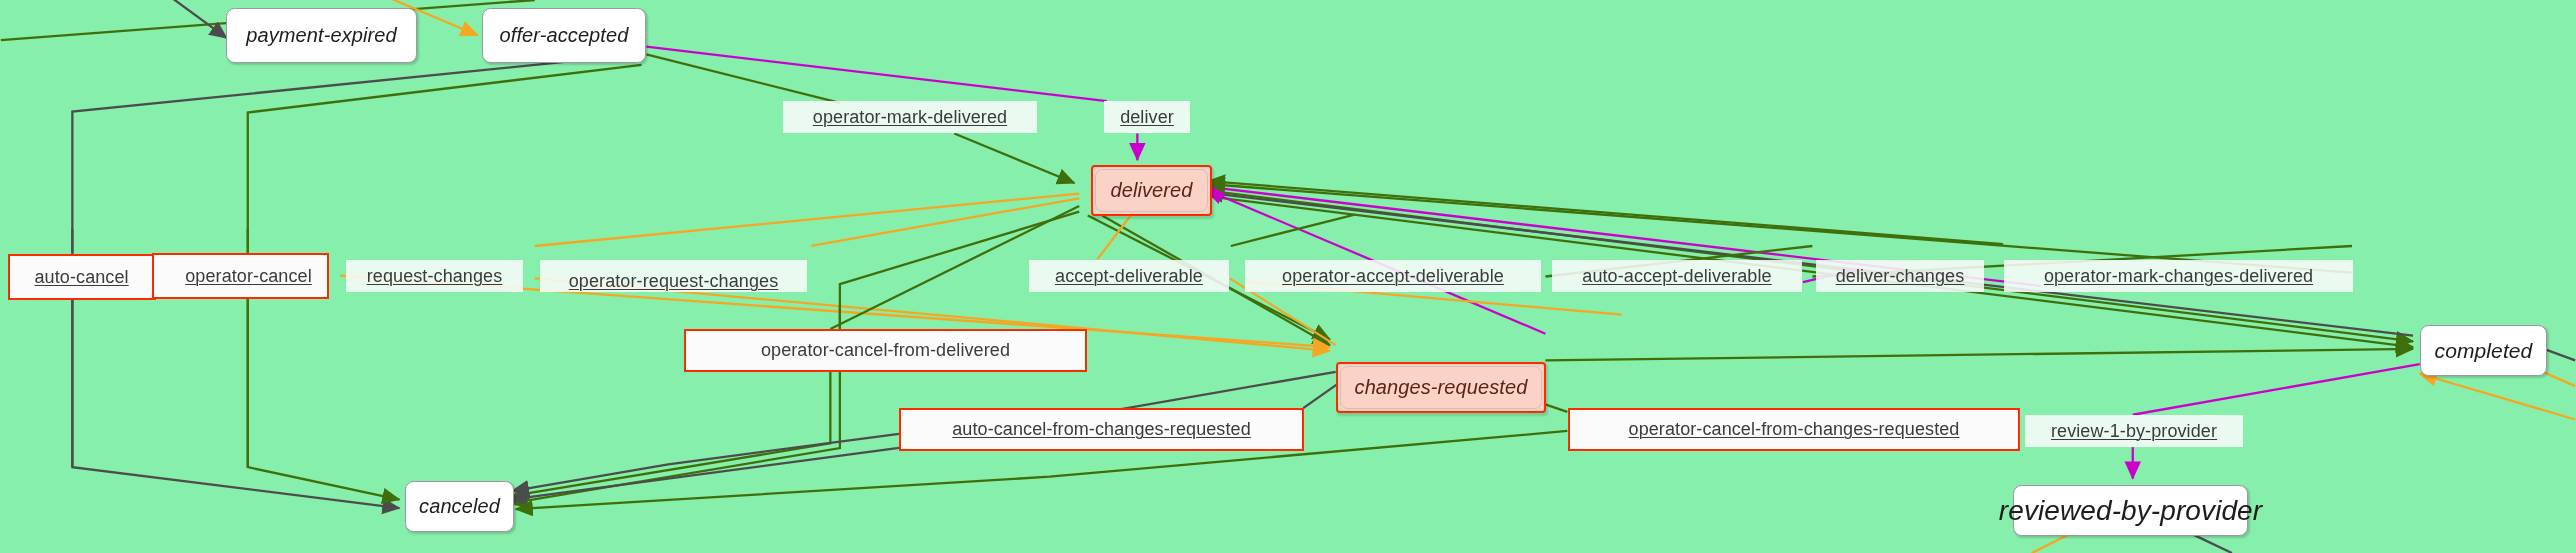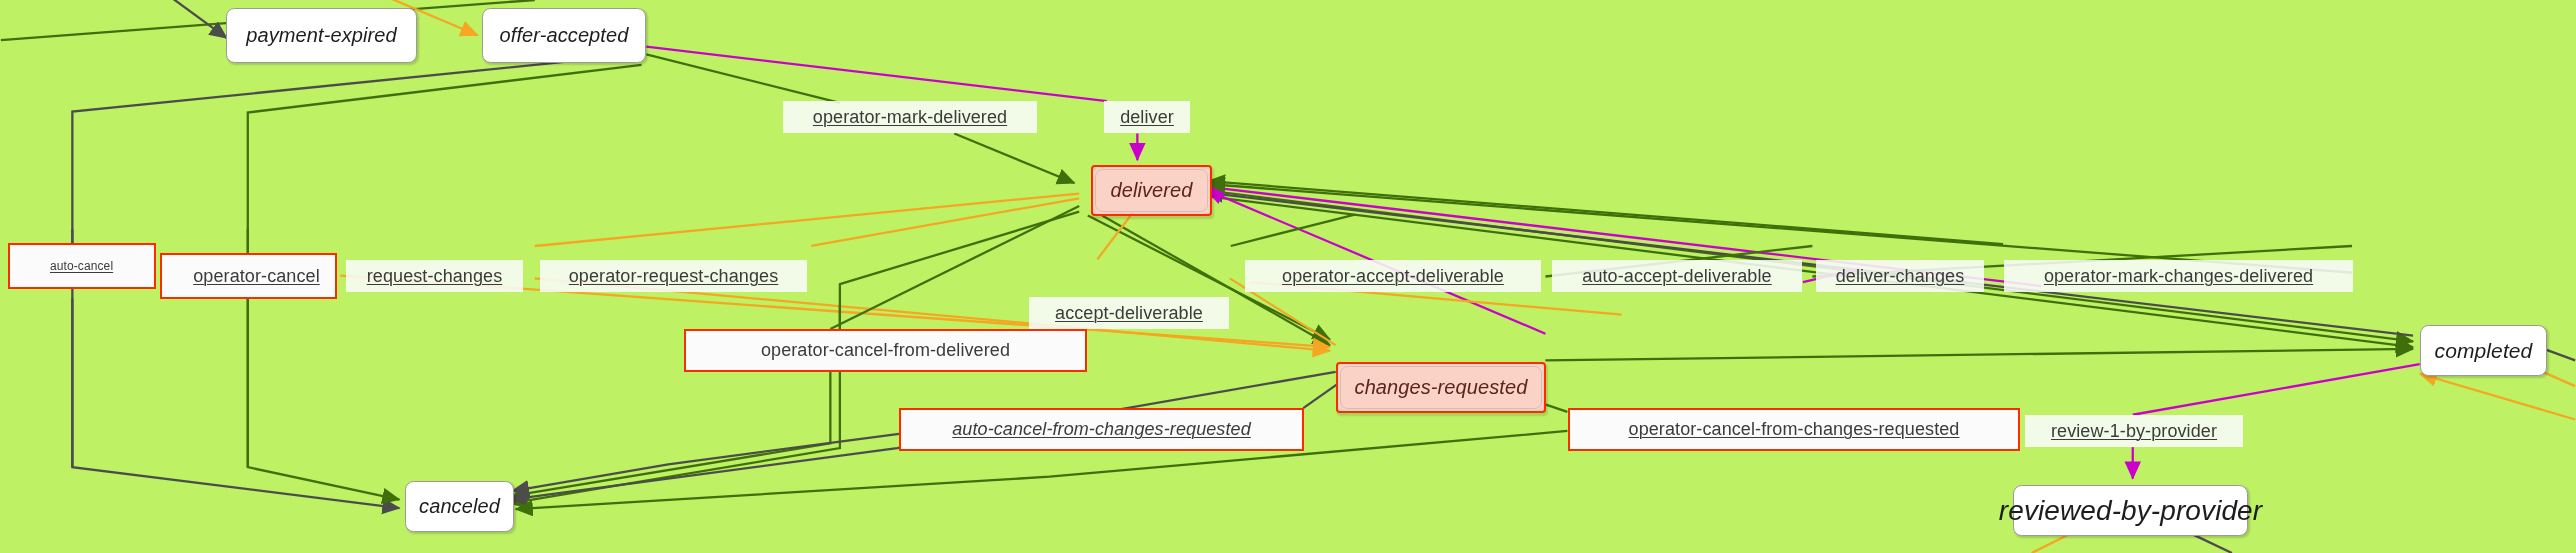--- a/index.html
+++ b/index.html
@@ -5,21 +5,21 @@
 <style>
   html, body {
     margin: 0;
     padding: 0;
     background: #fafbfc;
   }
   #canvas {
     position: relative;
     width: 2576px;
     height: 553px;
-    background: #bef264;
+    background: #86efac;
     overflow: hidden;
     font-family: "Liberation Sans", sans-serif;
   }
   #edges {
     position: absolute;
     left: 0;
     top: 0;
     width: 2576px;
     height: 553px;
     pointer-events: none;
@@ -204,51 +204,51 @@
       </div>
     </div>
 
   <div id="labels-layer">
       <div class="elabel" style="left: 783px; top: 101px; width: 254px; height: 32px; font-size: 18px; text-align: right;">
         <span class="u">operator-mark-delivered</span>
       </div>
       <div class="elabel" style="left: 1104px; top: 101px; width: 86px; height: 32px; font-size: 18px;">
         <span class="u">deliver</span>
       </div>
-      <div class="elabel boxed" style="left: 7.6px; top: 243px; width: 148px; height: 46px; font-size: 12px;">
+      <div class="elabel boxed" style="left: 7.6px; top: 254px; width: 148px; height: 46px; font-size: 18px;">
         <span class="u">auto-cancel</span>
       </div>
-      <div class="elabel boxed" style="left: 160px; top: 253px; width: 177px; height: 46px; font-size: 18px; padding-left: 16px;">
+      <div class="elabel boxed" style="left: 152px; top: 253px; width: 177px; height: 46px; font-size: 18px; padding-left: 16px;">
         <span class="u">operator-cancel</span>
       </div>
       <div class="elabel" style="left: 346px; top: 260px; width: 177px; height: 32px; font-size: 18px;">
         <span class="u">request-changes</span>
       </div>
-      <div class="elabel" style="left: 540px; top: 260px; width: 267px; height: 32px; font-size: 18px;">
+      <div class="elabel" style="left: 540px; top: 260px; width: 267px; height: 32px; font-size: 18px; align-items: flex-end;">
         <span class="u">operator-request-changes</span>
       </div>
-      <div class="elabel" style="left: 1029px; top: 260px; width: 200px; height: 32px; font-size: 18px; margin-top: 37px;">
+      <div class="elabel" style="left: 1029px; top: 260px; width: 200px; height: 32px; font-size: 18px;">
         <span class="u">accept-deliverable</span>
       </div>
       <div class="elabel" style="left: 1245px; top: 260px; width: 296px; height: 32px; font-size: 18px;">
         <span class="u">operator-accept-deliverable</span>
       </div>
       <div class="elabel" style="left: 1552px; top: 260px; width: 250px; height: 32px; font-size: 18px;">
         <span class="u">auto-accept-deliverable</span>
       </div>
       <div class="elabel" style="left: 1816px; top: 260px; width: 168px; height: 32px; font-size: 18px;">
         <span class="u">deliver-changes</span>
       </div>
       <div class="elabel" style="left: 2004px; top: 260px; width: 349px; height: 32px; font-size: 18px;">
         <span class="u">operator-mark-changes-delivered</span>
       </div>
       <div class="elabel boxed" style="left: 684px; top: 329px; width: 403px; height: 43px; font-size: 18px;">
         <span class="nu">operator-cancel-from-delivered</span>
       </div>
-      <div class="elabel boxed" style="left: 899px; top: 408px; width: 405px; height: 43px; font-size: 18px; font-style: italic;">
+      <div class="elabel boxed" style="left: 899px; top: 408px; width: 405px; height: 43px; font-size: 18px;">
         <span class="u">auto-cancel-from-changes-requested</span>
       </div>
       <div class="elabel boxed" style="left: 1568px; top: 408px; width: 452px; height: 43px; font-size: 18px;">
         <span class="u">operator-cancel-from-changes-requested</span>
       </div>
       <div class="elabel" style="left: 2025px; top: 415px; width: 218px; height: 32px; font-size: 18px;">
         <span class="u">review-1-by-provider</span>
       </div>
     </div>
 

